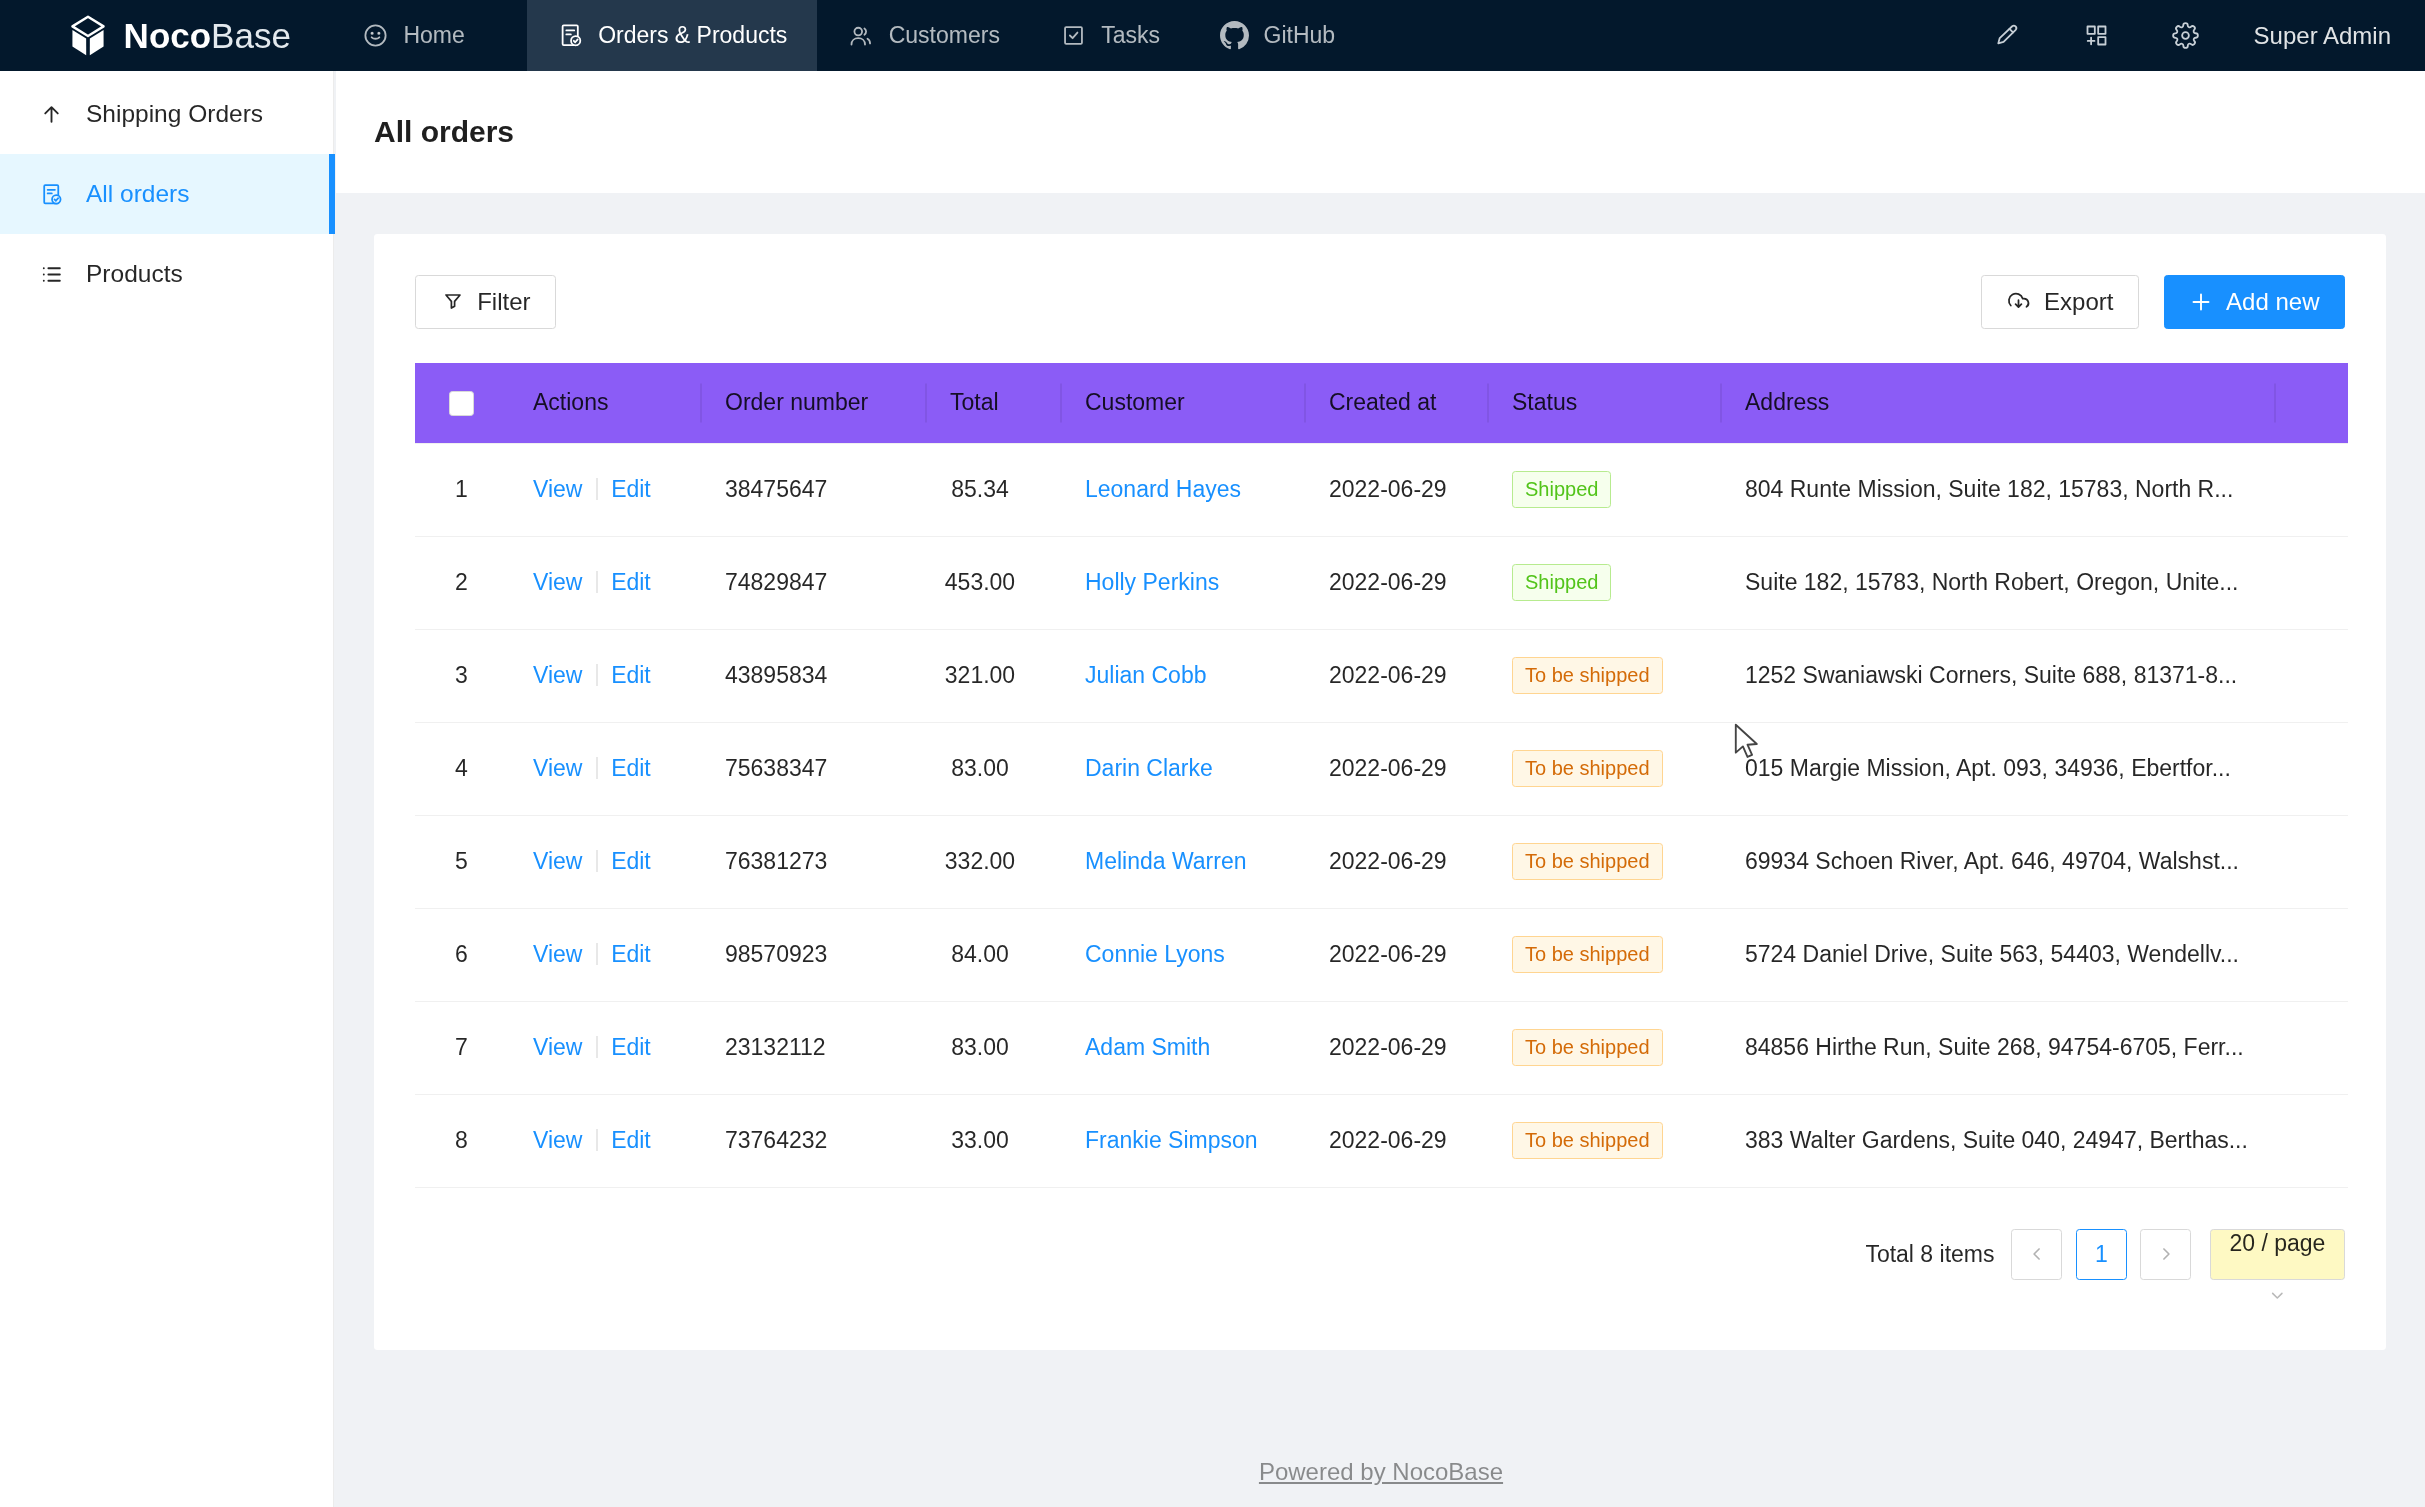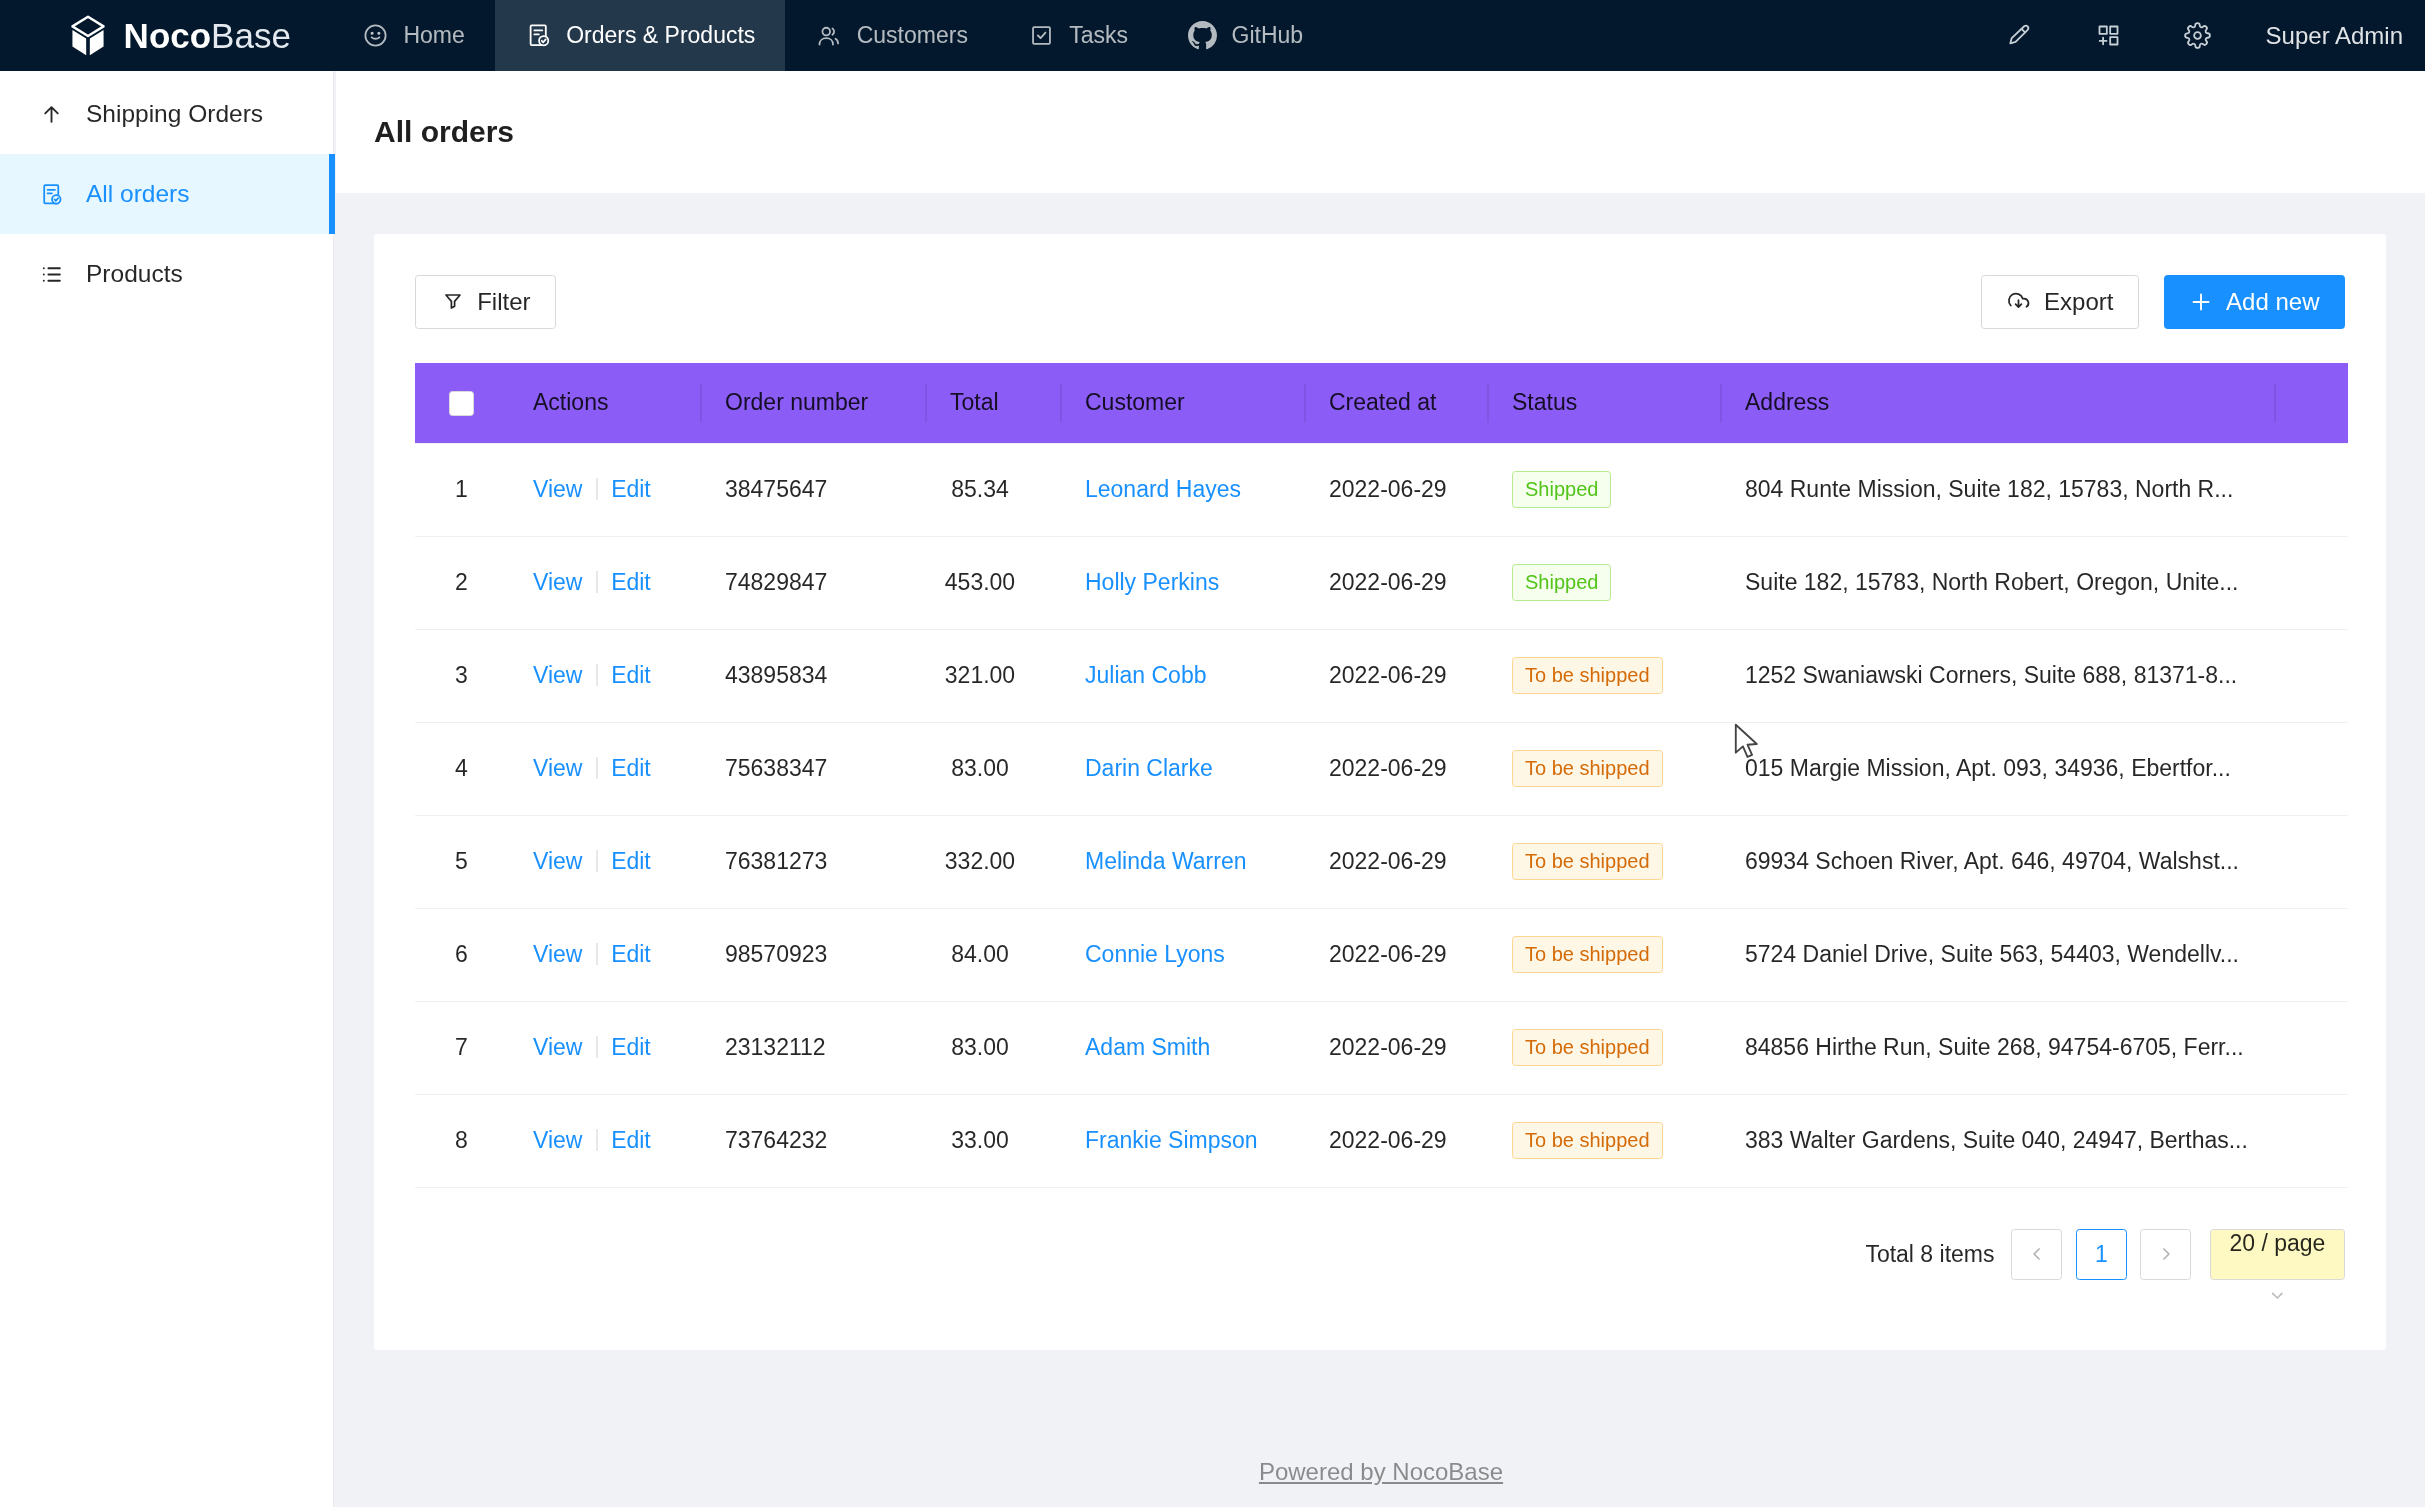--- a/index.html
+++ b/index.html
@@ -19,22 +19,22 @@
   }
   .brand { width:332px; display:flex; align-items:center; gap:13.5px; padding-left:25px;justify-content:center; }
   .brand-text { font-size:35px; line-height:1; white-space:nowrap; }
   .brand-noco { color:#ffffff; font-weight:700; }
   .brand-base { color:#e3e9ee; font-weight:300; }
   .nav { display:flex; align-items:stretch; }
   .nav-item {
     display:flex; align-items:center; gap:14.4px; padding:0 30px;
     font-size:23px; color:rgba(255,255,255,.7); cursor:pointer; white-space:nowrap;
   }
-  .nav-item.active { background:#24384c; --chip:#24384c; color:#ffffff; }
-  .top-right { margin-left:auto; display:flex; align-items:center; padding-right:23px; }
+  .nav-item.active { background:#24384c; --chip:#24384c; color:#ffffff;margin-left:32px; }
+  .top-right { margin-left:auto; display:flex; align-items:center; padding-right:35px; }
   .top-icon { padding:0 31px; color:#c7cfd6; cursor:pointer; display:flex; align-items:center; }
   .user-name { font-size:24px; color:rgba(255,255,255,.88); margin-left:24px; cursor:pointer; white-space:nowrap; }
 
   
   .sidebar {
     position:absolute; left:0; top:71px; bottom:0; width:334px;
     background:#ffffff; border-right:1.7px solid #ececec; padding-top:3.4px; z-index:2;
   }
   .side-item {
     height:80px; display:flex; align-items:center; gap:22px; padding-left:39px;

